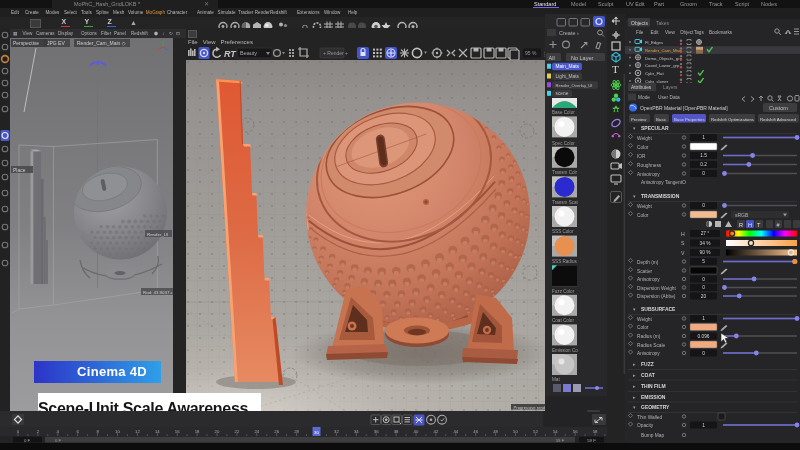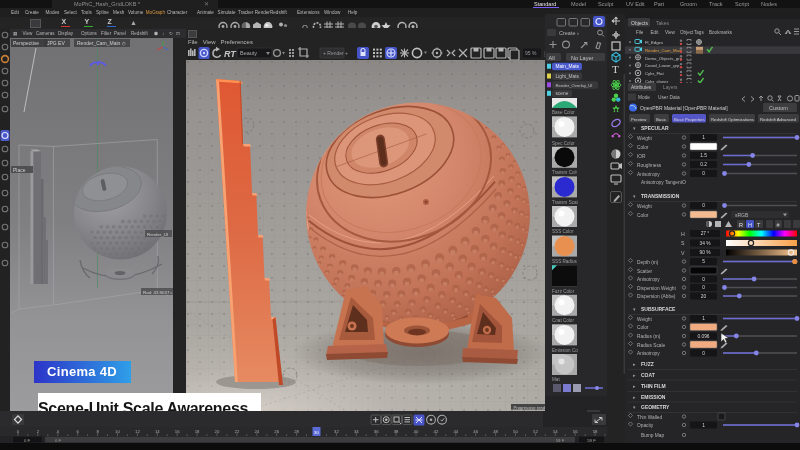--- a/index.html
+++ b/index.html
@@ -1368,15 +1368,15 @@
         <text x="316.5" y="22.5" font-size="4.3" fill="#fff" text-anchor="middle">30</text>
         <rect x="13" y="25.8" width="29" height="5.8" rx="1" fill="#141416"></rect>
         <text x="27" y="30.5" font-size="4.3" fill="#aaa" text-anchor="middle">0 F</text>
         <rect x="45" y="25.8" width="530" height="5.8" rx="1" fill="#3d3d40"></rect>
         <text x="58" y="30.5" font-size="4.3" fill="#999" text-anchor="middle">0 F</text>
         <text x="560" y="30.5" font-size="4.3" fill="#999" text-anchor="middle">59 F</text>
         <rect x="579" y="25.8" width="25" height="5.8" rx="1" fill="#141416"></rect>
         <text x="591.5" y="30.5" font-size="4.3" fill="#aaa" text-anchor="middle">59 F</text>
       </svg></div>
 <div class="abs" style="left:0;top:443px;width:800px;height:7px;background:#0c0c0d;"></div>
-<div class="abs" style="left:33.5px;top:361px;width:97px;height:22px;background:linear-gradient(90deg,#2c34c8,#2f9fe8);color:#fff;font-weight:bold;font-size:13px;line-height:22px;text-align:center;letter-spacing:0.3px;">Cinema 4D</div>
+<div class="abs" style="left:33.5px;top:361px;width:97px;height:22px;background:linear-gradient(90deg,#2c34c8,#2f9fe8);color:#fff;font-weight:bold;font-size:13px;line-height:22px;text-align:center;letter-spacing:0.3px;padding-left:30px;">Cinema 4D</div>
 <div class="abs" style="left:38px;top:393px;width:223px;height:31px;background:#fff;color:#161616;font-weight:bold;font-size:16px;line-height:31px;letter-spacing:-0.3px;white-space:nowrap;overflow:hidden;">Scene-Unit Scale Awareness</div>
 </div>
 
 </body></html>

